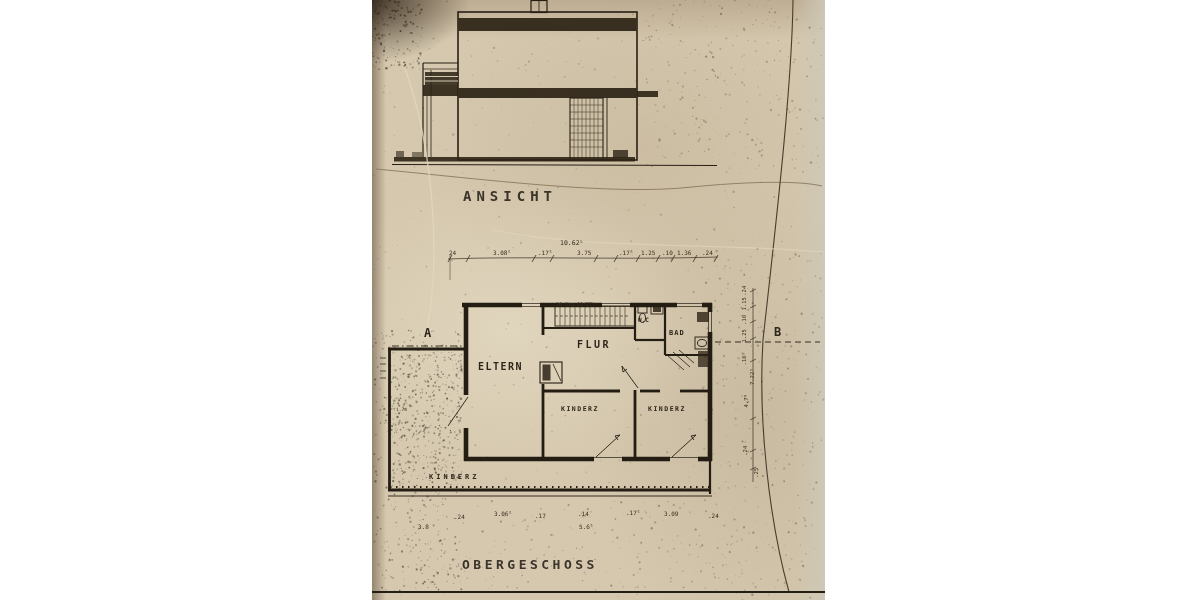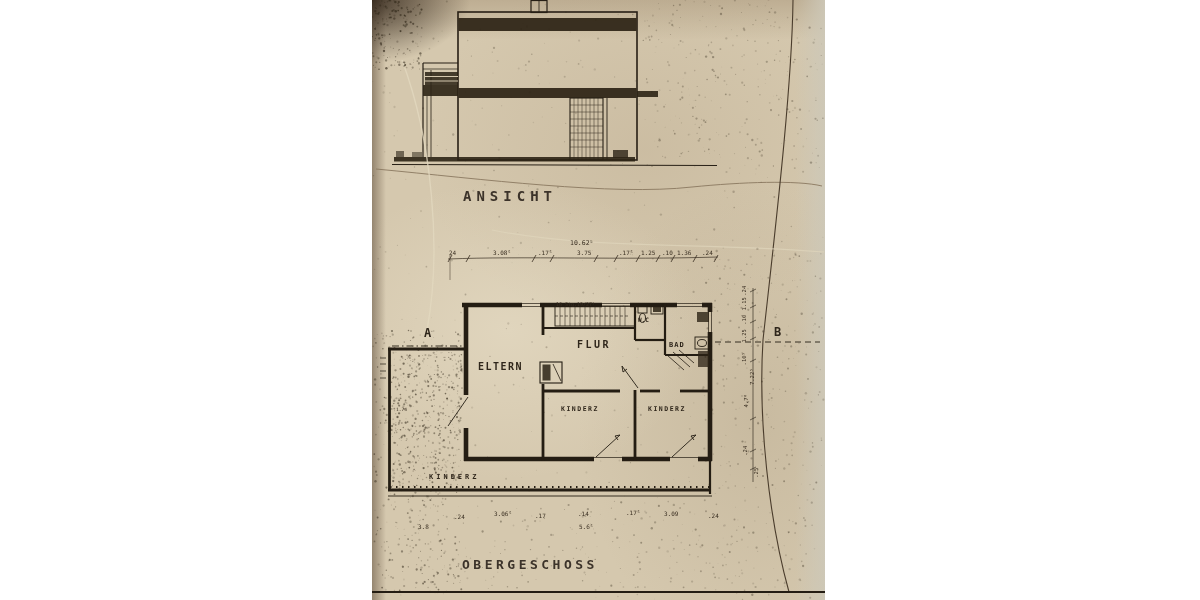--- a/index.html
+++ b/index.html
@@ -2306,39 +2306,39 @@
           <circle cx="370.0" cy="395.9" r="0.91" fill="#2c2315" opacity="0.18"></circle>
           <circle cx="444.3" cy="482.5" r="1.00" fill="#2c2315" opacity="0.35"></circle>
           <circle cx="399.5" cy="283.2" r="0.60" fill="#2c2315" opacity="0.26"></circle>
           <circle cx="431.8" cy="442.0" r="0.38" fill="#2c2315" opacity="0.30"></circle>
         </g>
   </svg>
 
   <span class="lbl big" style="left:91px;top:189px;">ANSICHT</span>
   <span class="lbl big" style="left:90px;top:558px;font-size:13px;letter-spacing:3.5px;">OBERGESCHOSS</span>
 
-  <span class="lbl dim" style="left:198px;top:240px;font-size:6.5px;">10.62⁵</span>
+  <span class="lbl dim" style="left:188px;top:240px;font-size:6.5px;">10.62⁵</span>
   <span class="lbl dim" style="left:77px;top:250px;">24</span>
   <span class="lbl dim" style="left:121px;top:250px;">3.08⁵</span>
   <span class="lbl dim" style="left:166px;top:250px;">.17⁵</span>
   <span class="lbl dim" style="left:205px;top:250px;">3.75</span>
   <span class="lbl dim" style="left:247px;top:250px;">.17⁵</span>
   <span class="lbl dim" style="left:269px;top:250px;">1.25</span>
   <span class="lbl dim" style="left:290px;top:250px;">.10</span>
   <span class="lbl dim" style="left:305px;top:250px;">1.36</span>
   <span class="lbl dim" style="left:330px;top:250px;">.24</span>
 
   <span class="lbl room" style="left:52px;top:327px;font-size:12px;">A</span>
   <span class="lbl room" style="left:402px;top:326px;font-size:12px;">B</span>
   <span class="lbl dim" style="left:184px;top:302px;font-size:5px;">16 Stg.19/27⁵</span>
 
   <span class="lbl room" style="left:106px;top:362px;font-size:10px;letter-spacing:1.5px;">ELTERN</span>
   <span class="lbl room" style="left:205px;top:340px;font-size:10px;letter-spacing:2.5px;">FLUR</span>
   <span class="lbl room" style="left:266px;top:317px;font-size:6px;">W.C</span>
-  <span class="lbl room" style="left:297px;top:330px;font-size:7px;letter-spacing:1px;margin-top:12px;">BAD</span>
+  <span class="lbl room" style="left:297px;top:330px;font-size:7px;letter-spacing:1px;">BAD</span>
   <span class="lbl room" style="left:189px;top:406px;font-size:6.5px;letter-spacing:1.5px;">KINDERZ</span>
   <span class="lbl room" style="left:276px;top:406px;font-size:6.5px;letter-spacing:1.5px;">KINDERZ</span>
   <span class="lbl room" style="left:57px;top:474px;font-size:7px;letter-spacing:3px;">KINDERZ</span>
 
   <span class="lbl dim" style="left:24px;top:408px;font-size:4.5px;">1.74</span>
 
   <span class="lbl dim rot" style="left:368px;top:288px;font-size:5.5px;">.24</span>
   <span class="lbl dim rot" style="left:366px;top:301px;font-size:5.5px;">1.15</span>
   <span class="lbl dim rot" style="left:368px;top:317px;font-size:5.5px;">.10</span>
   <span class="lbl dim rot" style="left:366px;top:333px;font-size:5.5px;">1.25</span>

